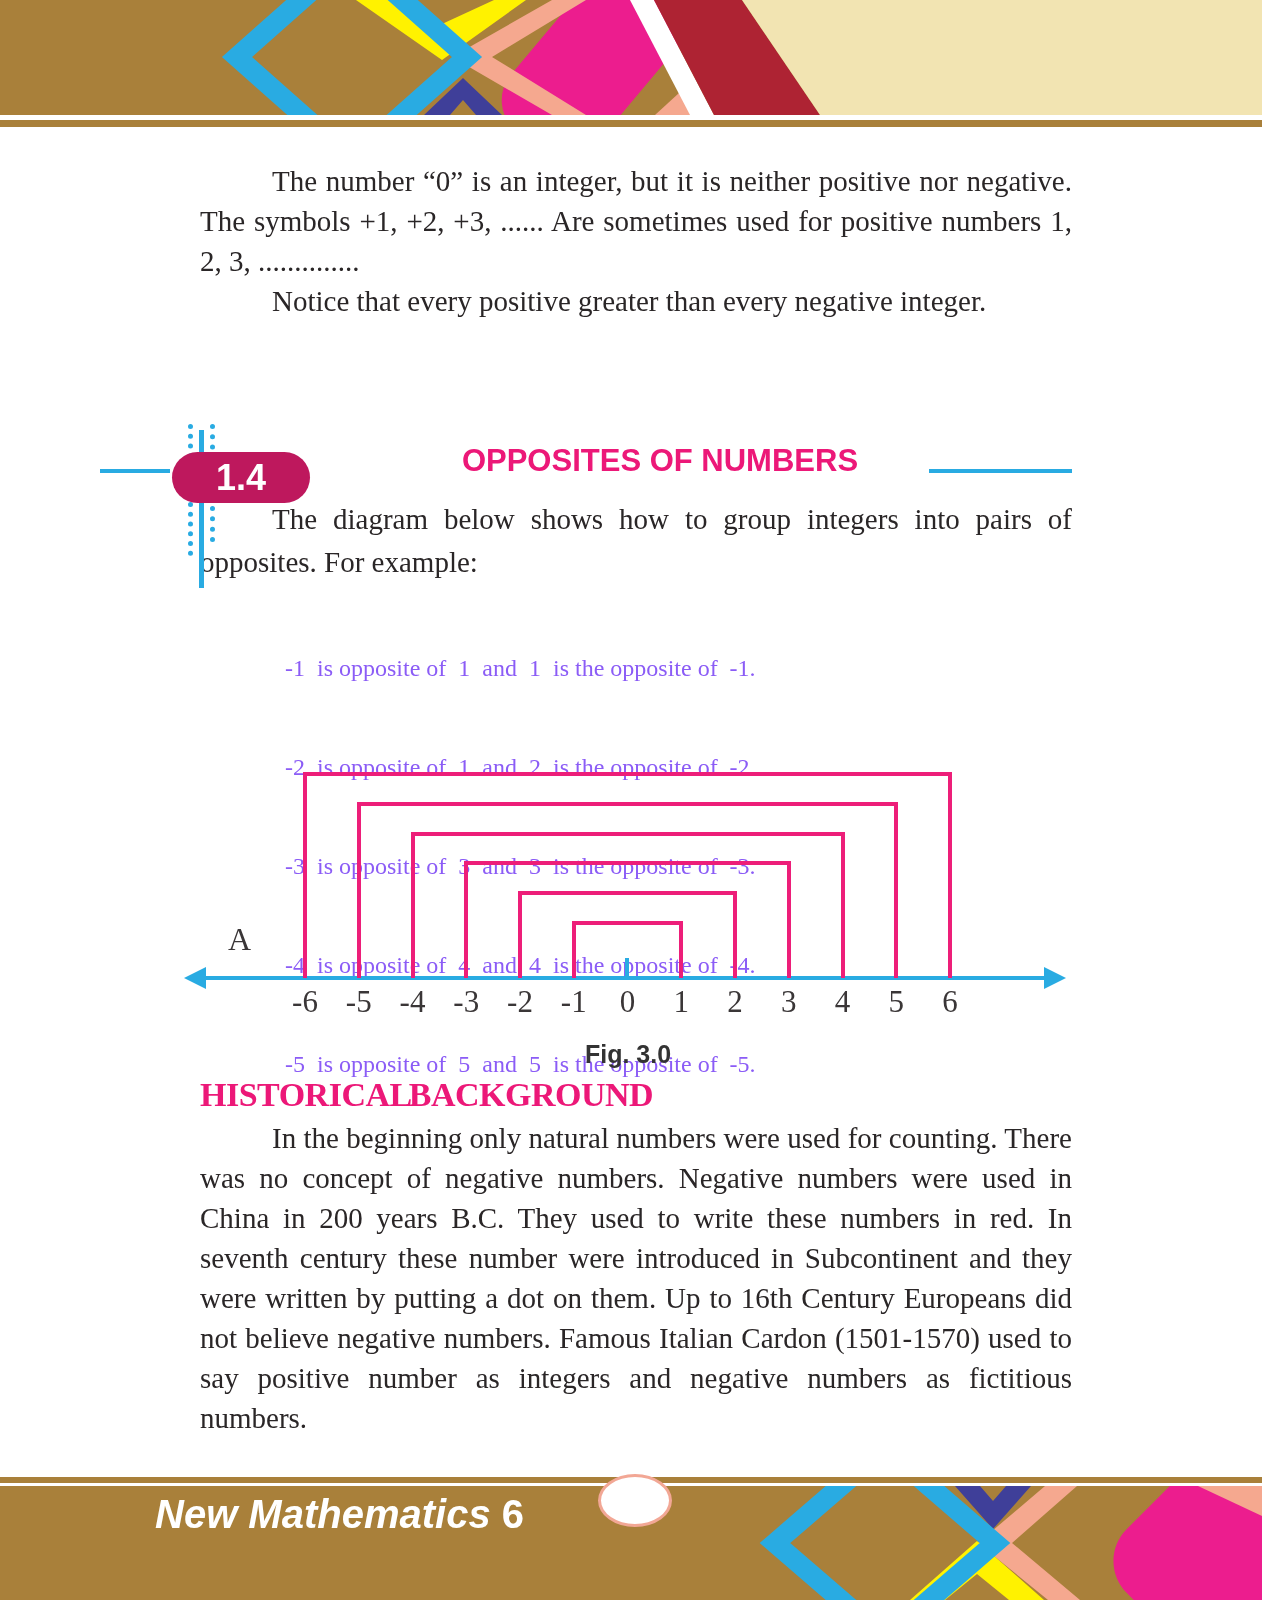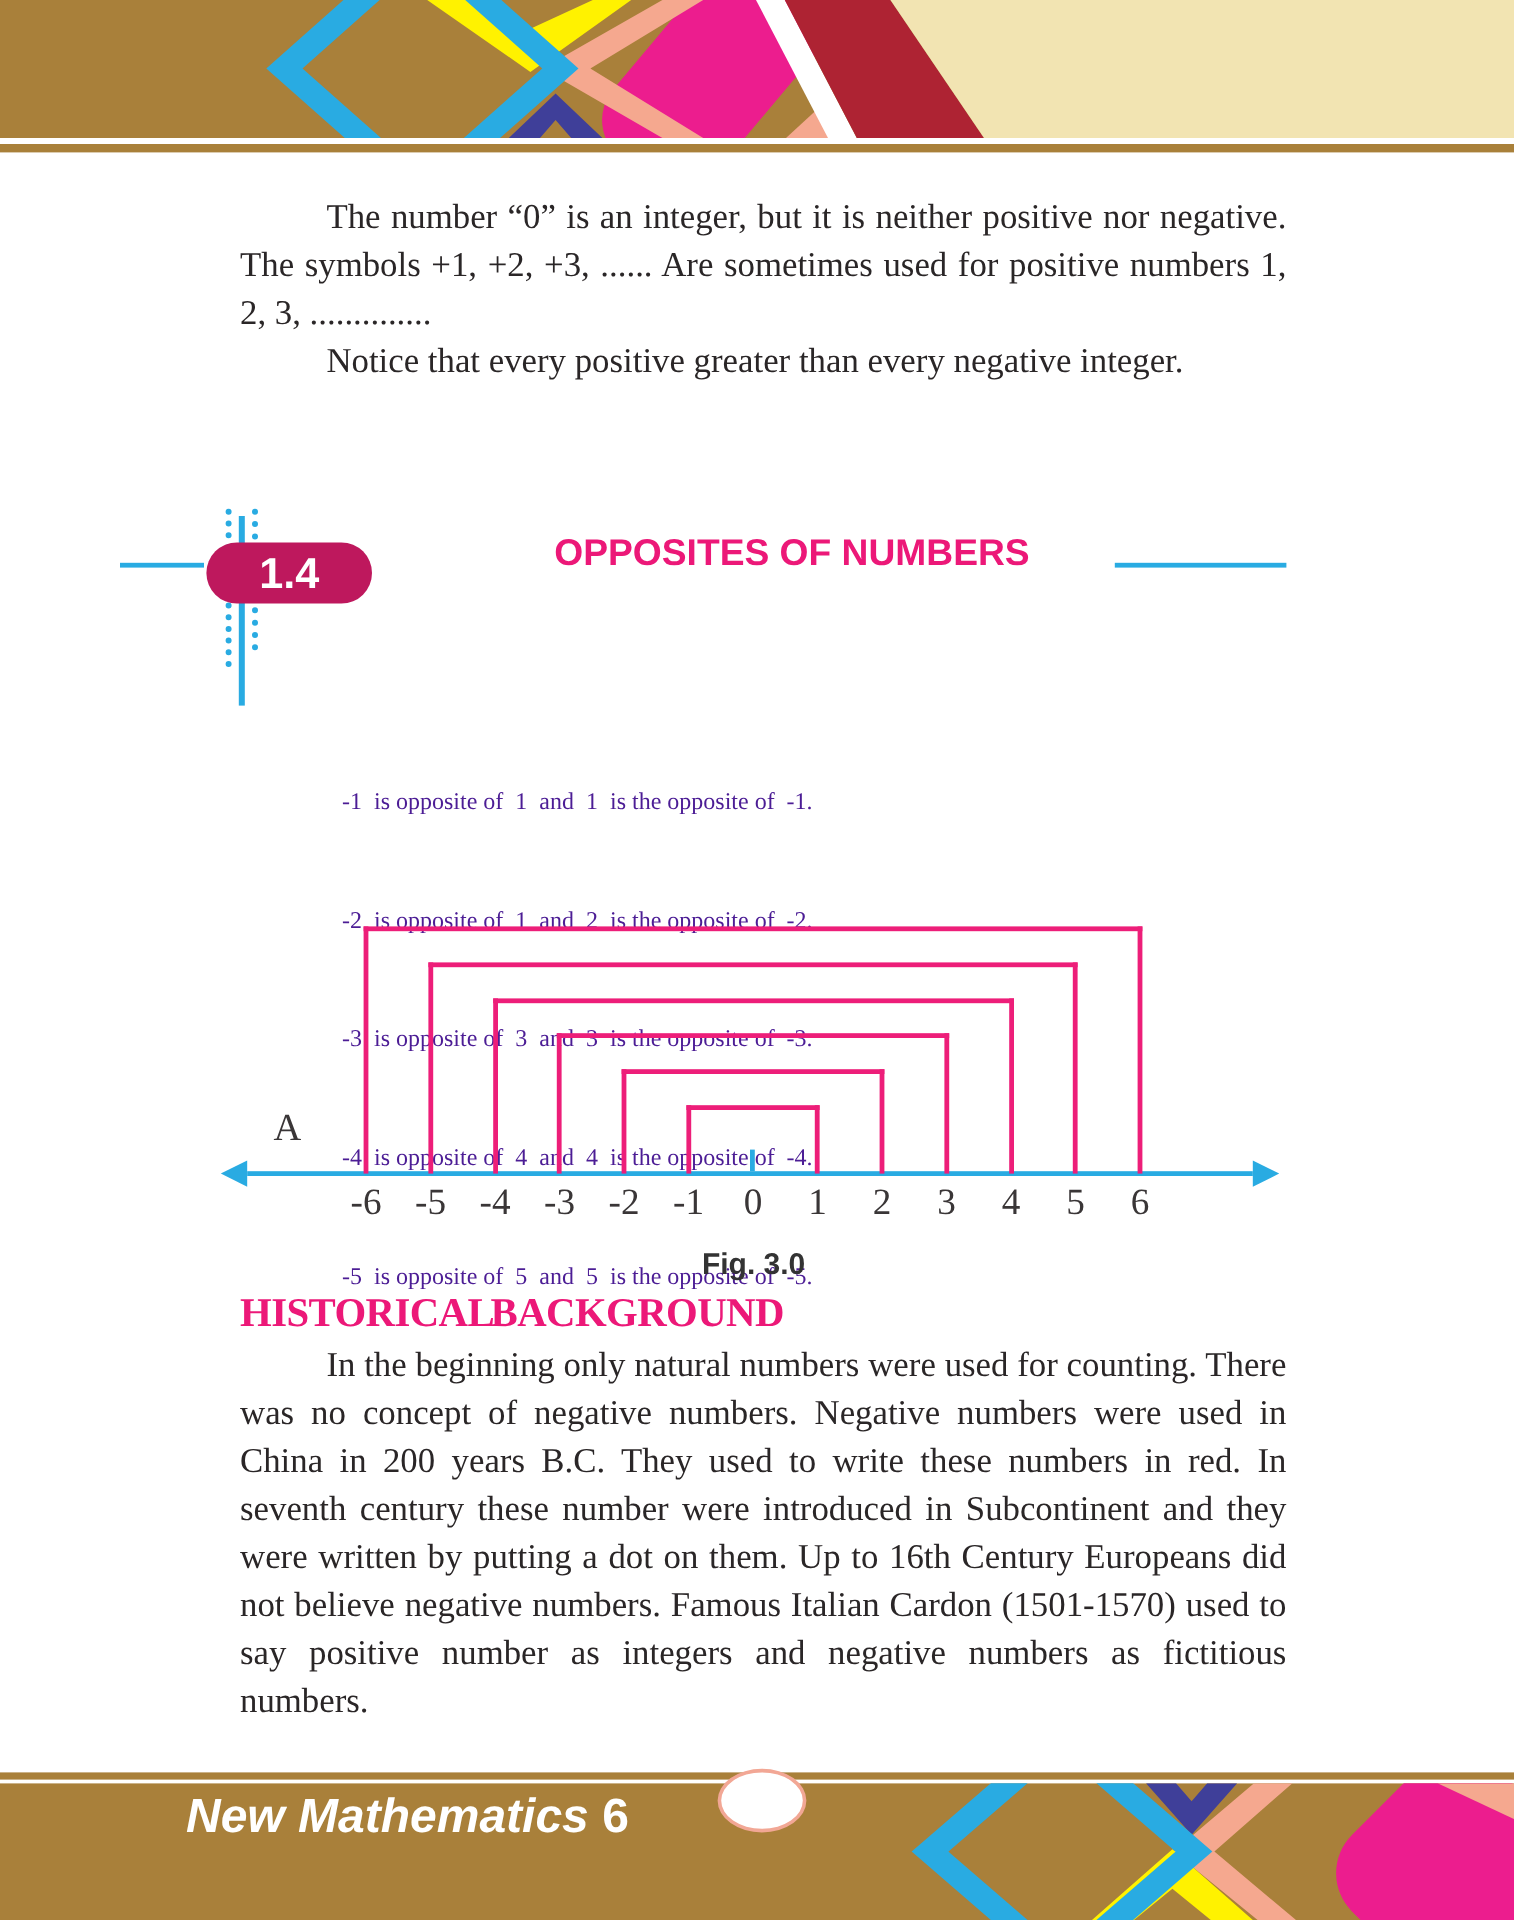--- a/index.html
+++ b/index.html
@@ -30,21 +30,21 @@
   #section-pill{position:absolute;left:172px;top:432px;width:138px;height:51px;background:#be185d;
                 border-radius:26px;color:#fff;font-family:"Liberation Sans", sans-serif;
                 font-weight:bold;font-size:36px;text-align:center;line-height:51px;z-index:3;margin-top:20px;}
   #section-title{position:absolute;left:380px;top:443px;width:560px;text-align:center;color:#EC1878;
                  font-family:"Liberation Sans", sans-serif;font-weight:bold;font-size:31px;
                  letter-spacing:0px;}
   .vdeco{position:absolute;width:0;z-index:2;}
   .vdeco.dot{border-left:5px dotted #29ABE2;}
   .vdeco.solid{border-left:5px solid #29ABE2;}
   
-  #opposites{position:absolute;left:285px;top:586px;color:#4c1d95;font-size:20px;line-height:33px;
+  #opposites{position:absolute;left:285px;top:586px;color:#8b5cf6;font-size:24px;line-height:33px;
              white-space:pre;text-align:right;}
   
   .bracket{position:absolute;border:4px solid #ED1E79;border-bottom:none;box-sizing:border-box;}
   #numline{position:absolute;left:206px;top:976px;width:838px;height:4px;background:#29ABE2;}
   .arrowhead{position:absolute;top:967px;width:0;height:0;border-top:11px solid transparent;
              border-bottom:11px solid transparent;}
   #arrow-left{left:184px;border-right:22px solid #29ABE2;}
   #arrow-right{left:1044px;border-left:22px solid #29ABE2;}
   #zero-tick{position:absolute;left:625px;top:958px;width:4px;height:18px;background:#29ABE2;}
   .tick-label{position:absolute;top:984px;width:60px;text-align:center;font-size:31px;color:#3A3637;}
@@ -80,20 +80,23 @@
   </div>
 
   <div class="vdeco dot" style="left:188px;top:424px;height:132px;"></div>
   <div class="vdeco solid" style="left:199px;top:430px;height:158px;"></div>
   <div class="vdeco dot" style="left:210px;top:424px;height:118px;"></div>
   <div id="sec-line-left" class="cyan-hline"></div>
   <div id="section-pill">1.4</div>
   <div id="section-title">OPPOSITES OF NUMBERS</div>
   <div id="sec-line-right" class="cyan-hline"></div>
 
+  <div id="section-intro" class="flow">
+    <p>The diagram below shows how to group integers into pairs of opposites. For example:</p>
+  </div>
 
   <div id="opposites">
     <div>-1  is opposite of  1  and  1  is the opposite of  -1.</div>
     <div>-2  is opposite of  1  and  2  is the opposite of  -2.</div>
     <div>-3  is opposite of  3  and  3  is the opposite of  -3.</div>
     <div>-4  is opposite of  4  and  4  is the opposite of  -4.</div>
     <div>-5  is opposite of  5  and  5  is the opposite of  -5.</div>
   </div>
 
   <div id="figure-layer">

